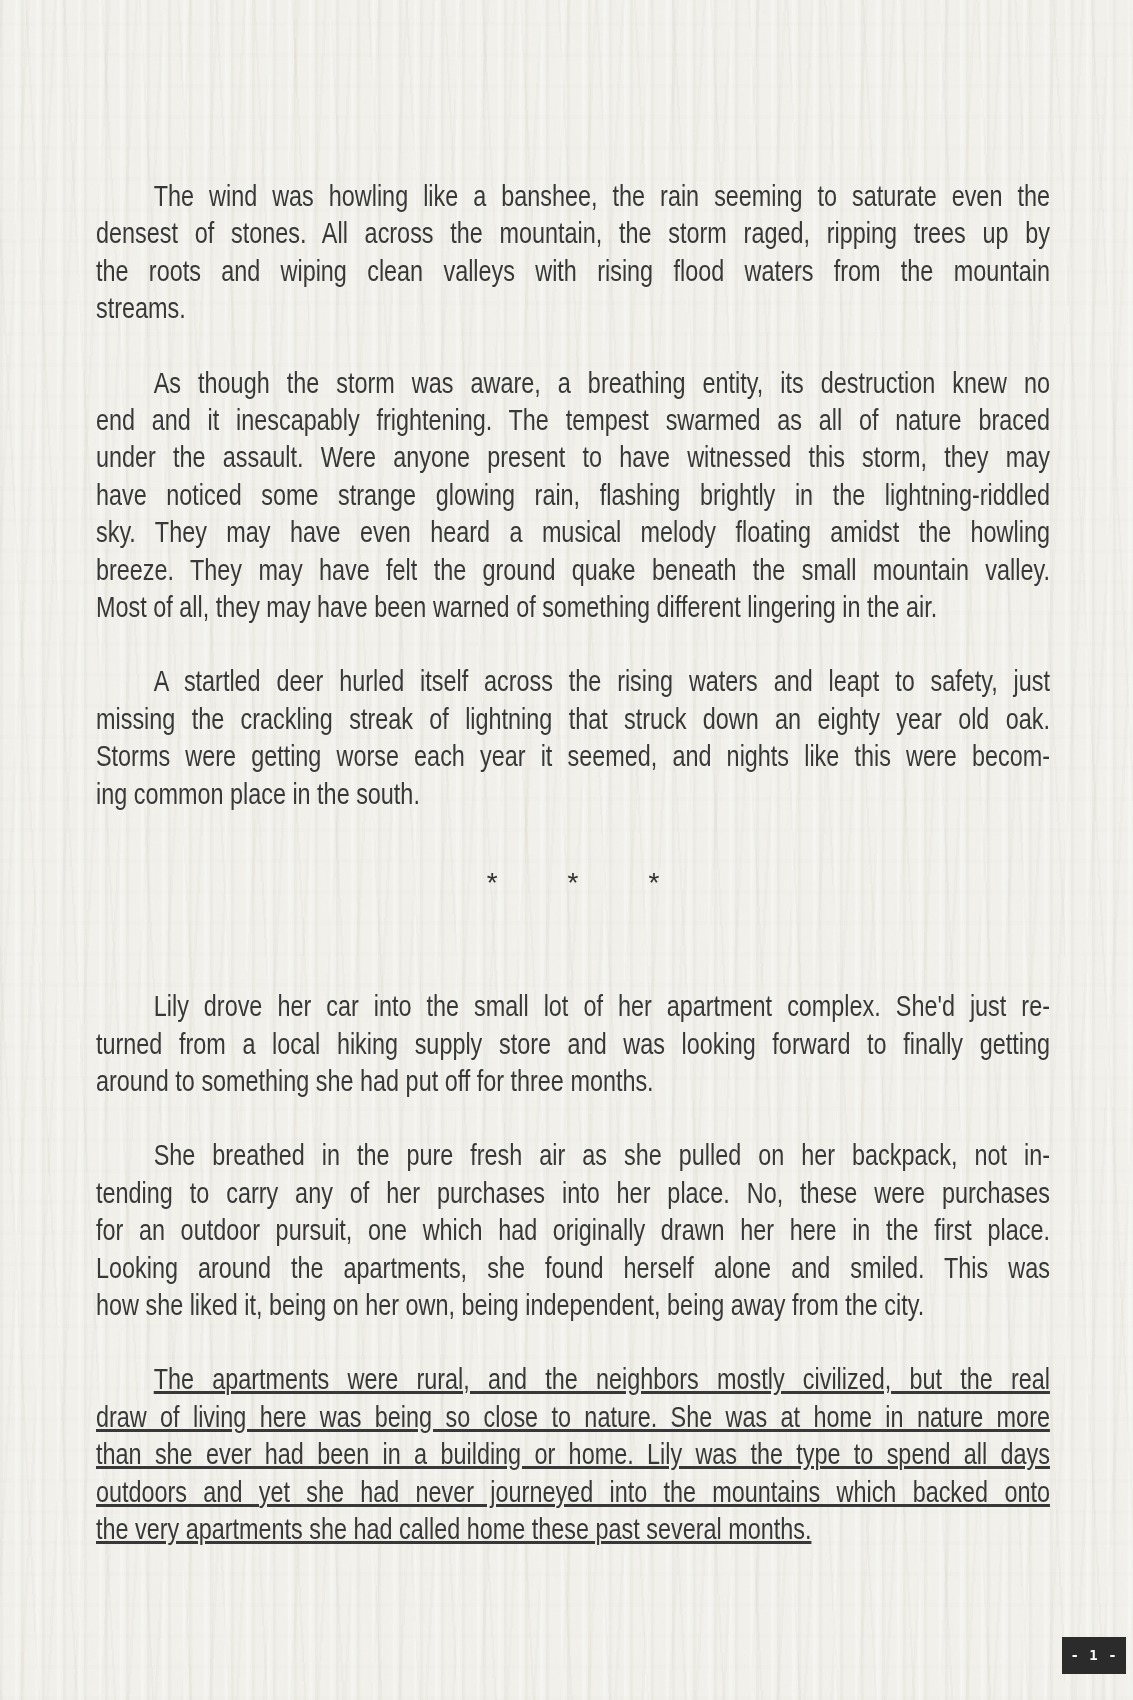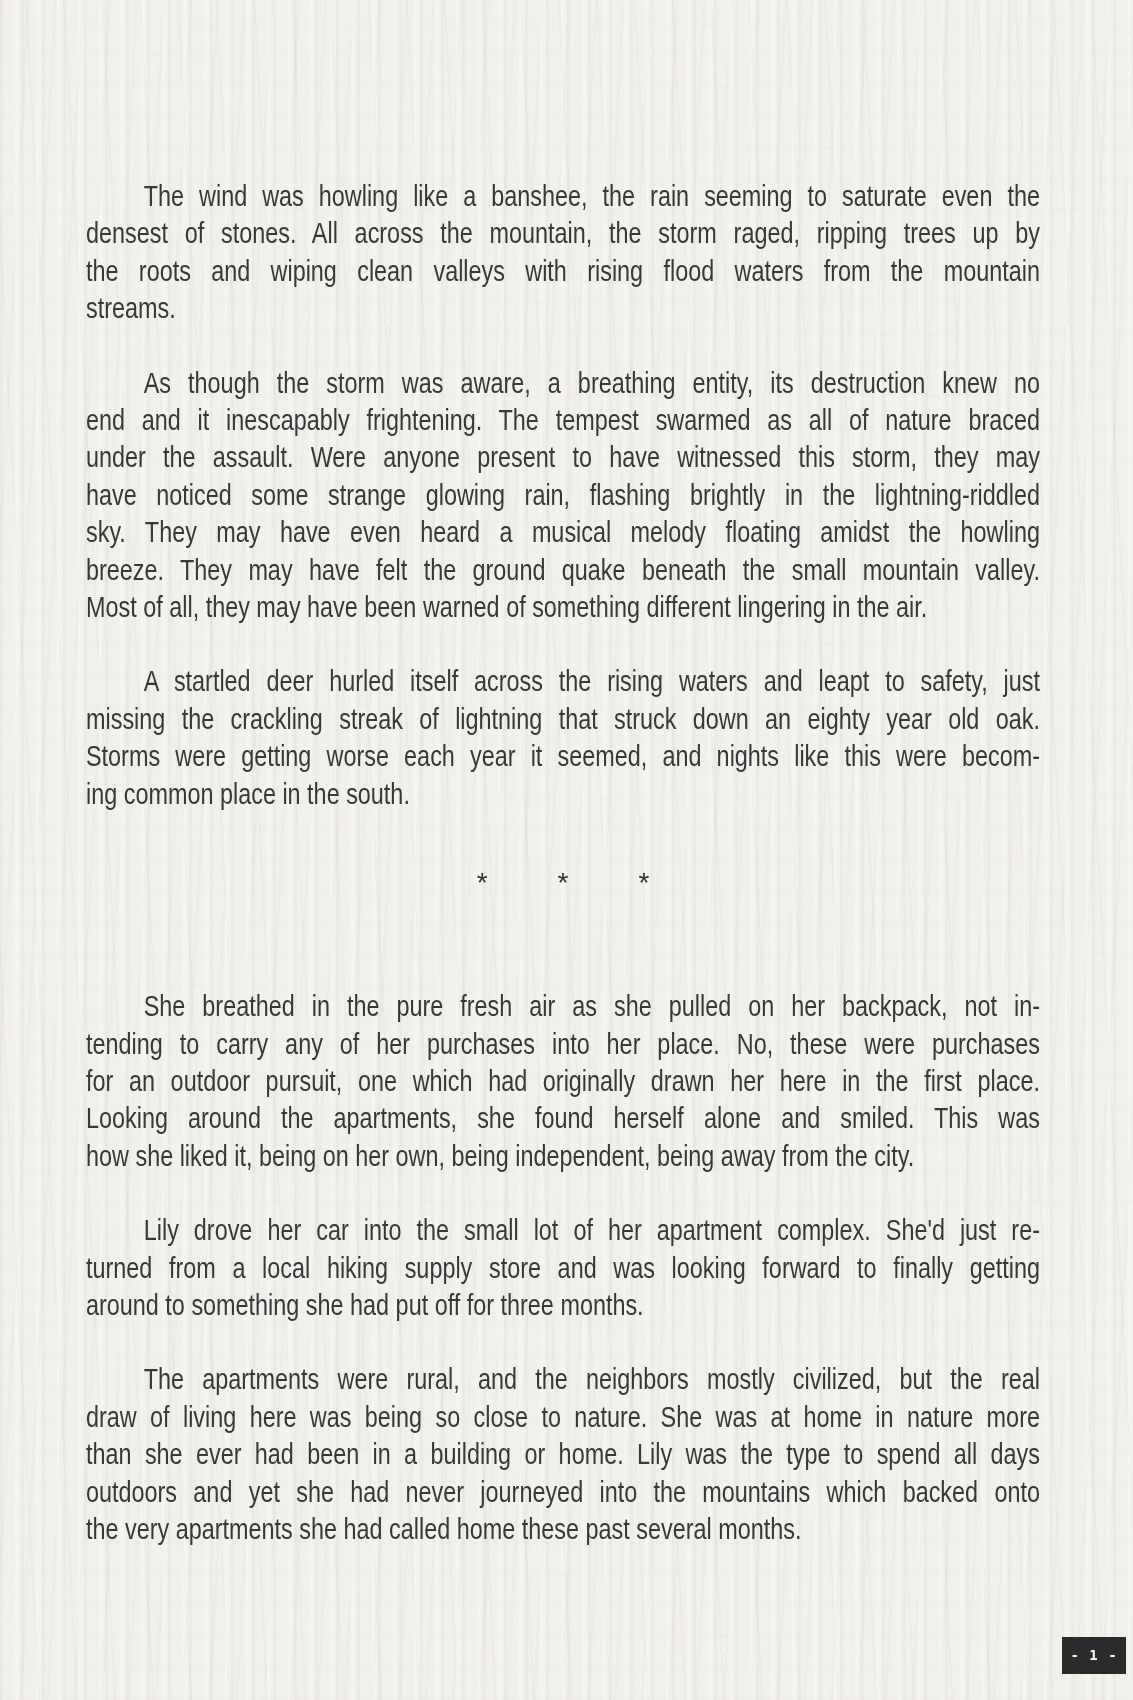--- a/index.html
+++ b/index.html
@@ -26,29 +26,29 @@
     inset: 0;
     pointer-events: none;
     background:
       repeating-linear-gradient(90deg, rgba(205,202,190,0.16) 0px, rgba(205,202,190,0.16) 2px, rgba(255,255,255,0) 4px, rgba(255,255,255,0) 14px, rgba(255,255,255,0.35) 16px, rgba(255,255,255,0) 21px),
       repeating-linear-gradient(93deg, rgba(212,209,198,0.12) 0px, rgba(212,209,198,0.12) 3px, rgba(255,255,255,0) 3px, rgba(255,255,255,0) 27px),
       repeating-linear-gradient(87deg, rgba(195,192,180,0.10) 0px, rgba(195,192,180,0.10) 2px, rgba(255,255,255,0) 2px, rgba(255,255,255,0) 38px),
       repeating-linear-gradient(0deg, rgba(228,226,218,0.12) 0px, rgba(228,226,218,0.12) 4px, rgba(255,255,255,0) 4px, rgba(255,255,255,0) 31px);
   }
   .page-text {
     position: absolute;
-    left: 86px;
+    left: 96px;
     top: 177px;
     width: 954px;
     font-size: 30px;
     line-height: 37.4px;
     color: #383838;
   }
   .para { margin: 0 0 37px 0; }
-  .para:last-child { margin-bottom: 16px; }
+  .para:last-child { margin-bottom: 16px; text-decoration: underline; }
   .line {
     width: 1223px;               
     transform: scaleX(0.78);     
     transform-origin: 0 0;
     text-align: justify;
     text-align-last: justify;
     white-space: nowrap;
   }
   .line.last {
     text-align: left;
@@ -120,30 +120,30 @@
       <div class="line">missing the crackling streak of lightning that struck down an eighty year old oak.</div>
       <div class="line">Storms were getting worse each year it seemed, and nights like this were becom-</div>
       <div class="line last">ing common place in the south.</div>
     </div>
     <div class="scene-break">
       <span>*</span>
       <span>*</span>
       <span>*</span>
     </div>
     <div class="para">
+      <div class="line first">Lily drove her car into the small lot of her apartment complex. She'd just re-</div>
+      <div class="line">turned from a local hiking supply store and was looking forward to finally getting</div>
+      <div class="line last">around to something she had put off for three months.</div>
+    </div>
+    <div class="para">
       <div class="line first">She breathed in the pure fresh air as she pulled on her backpack, not in-</div>
       <div class="line">tending to carry any of her purchases into her place. No, these were purchases</div>
       <div class="line">for an outdoor pursuit, one which had originally drawn her here in the first place.</div>
       <div class="line">Looking around the apartments, she found herself alone and smiled. This was</div>
       <div class="line last">how she liked it, being on her own, being independent, being away from the city.</div>
-    </div>
-    <div class="para">
-      <div class="line first">Lily drove her car into the small lot of her apartment complex. She'd just re-</div>
-      <div class="line">turned from a local hiking supply store and was looking forward to finally getting</div>
-      <div class="line last">around to something she had put off for three months.</div>
     </div>
     <div class="para">
       <div class="line first">The apartments were rural, and the neighbors mostly civilized, but the real</div>
       <div class="line">draw of living here was being so close to nature. She was at home in nature more</div>
       <div class="line">than she ever had been in a building or home. Lily was the type to spend all days</div>
       <div class="line">outdoors and yet she had never journeyed into the mountains which backed onto</div>
       <div class="line last">the very apartments she had called home these past several months.</div>
     </div>
   </main>
 

